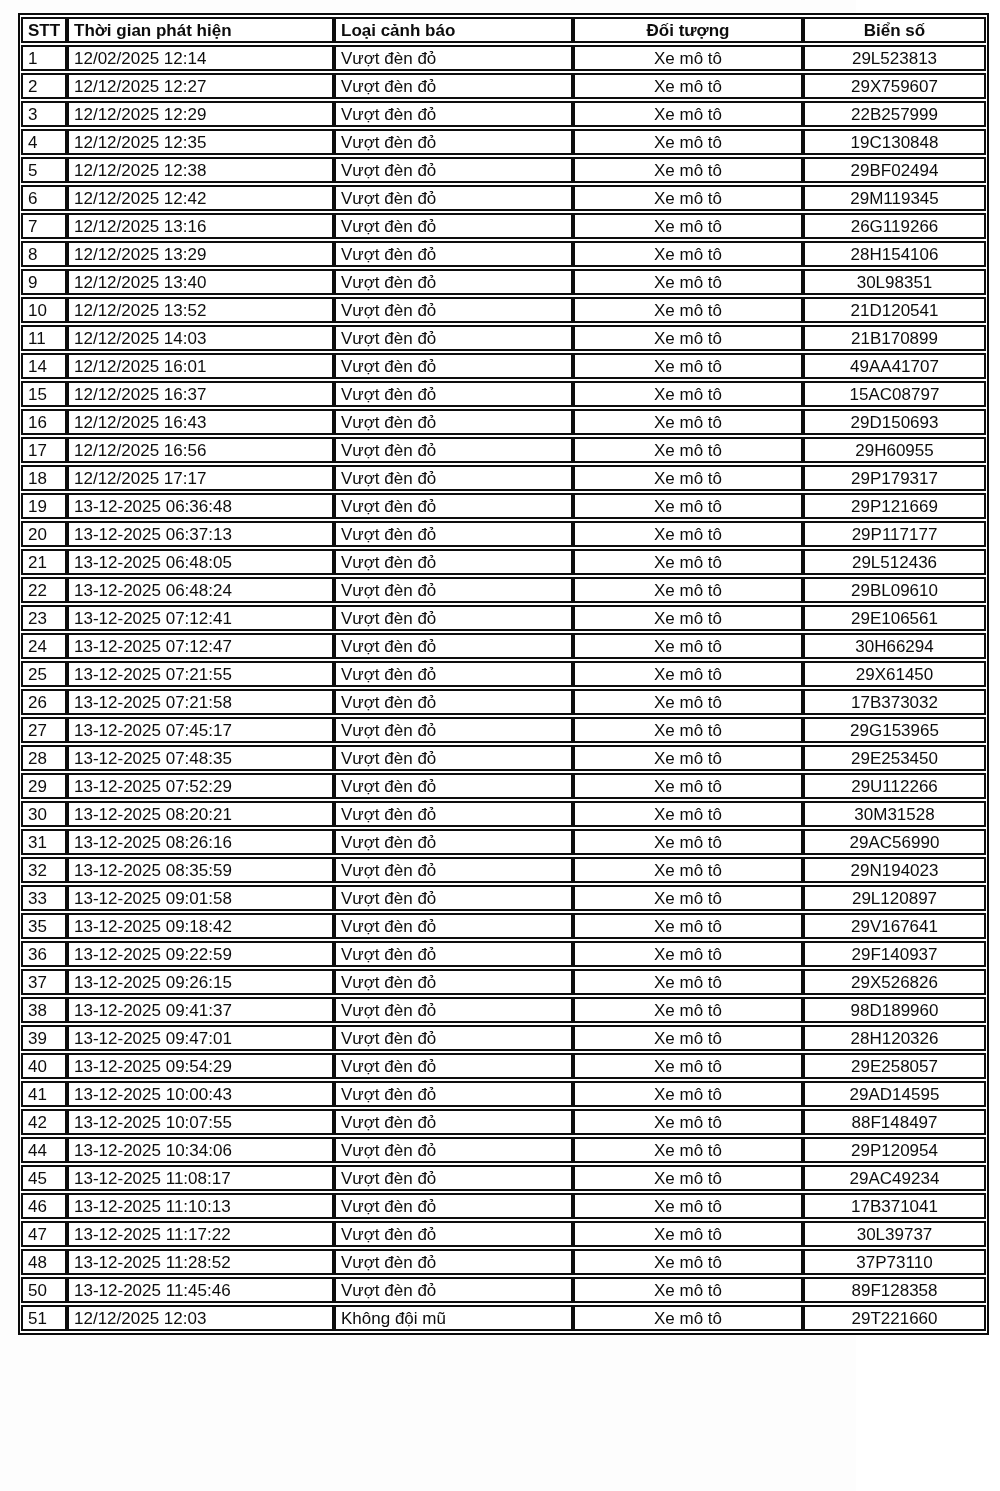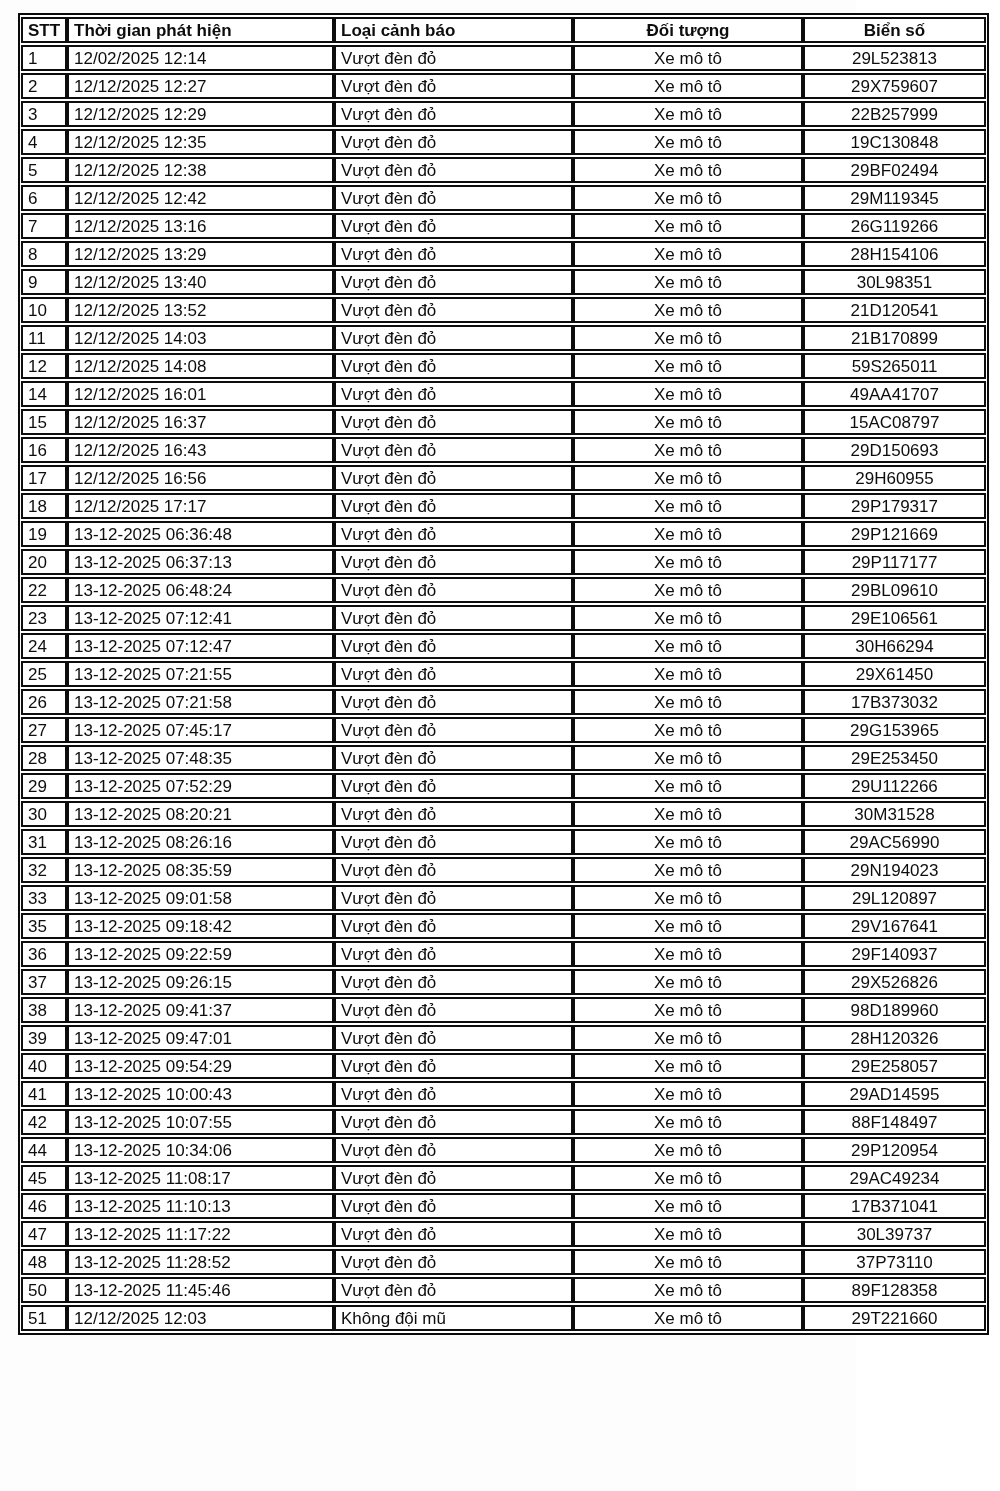--- a/index.html
+++ b/index.html
@@ -143,27 +143,20 @@
             <td class="center">21D120541</td>
           </tr>
           <tr>
             <td class="left">11</td>
             <td class="left">12/12/2025 14:03</td>
             <td class="left">Vượt đèn đỏ</td>
             <td class="center">Xe mô tô</td>
             <td class="center">21B170899</td>
           </tr>
           <tr>
-            <td class="left">12</td>
-            <td class="left">12/12/2025 14:08</td>
-            <td class="left">Vượt đèn đỏ</td>
-            <td class="center">Xe mô tô</td>
-            <td class="center">59S265011</td>
-          </tr>
-          <tr>
             <td class="left">14</td>
             <td class="left">12/12/2025 16:01</td>
             <td class="left">Vượt đèn đỏ</td>
             <td class="center">Xe mô tô</td>
             <td class="center">49AA41707</td>
           </tr>
           <tr>
             <td class="left">15</td>
             <td class="left">12/12/2025 16:37</td>
             <td class="left">Vượt đèn đỏ</td>
@@ -197,20 +190,27 @@
             <td class="left">Vượt đèn đỏ</td>
             <td class="center">Xe mô tô</td>
             <td class="center">29P121669</td>
           </tr>
           <tr>
             <td class="left">20</td>
             <td class="left">13-12-2025 06:37:13</td>
             <td class="left">Vượt đèn đỏ</td>
             <td class="center">Xe mô tô</td>
             <td class="center">29P117177</td>
+          </tr>
+          <tr>
+            <td class="left">21</td>
+            <td class="left">13-12-2025 06:48:05</td>
+            <td class="left">Vượt đèn đỏ</td>
+            <td class="center">Xe mô tô</td>
+            <td class="center">29L512436</td>
           </tr>
           <tr>
             <td class="left">22</td>
             <td class="left">13-12-2025 06:48:24</td>
             <td class="left">Vượt đèn đỏ</td>
             <td class="center">Xe mô tô</td>
             <td class="center">29BL09610</td>
           </tr>
           <tr>
             <td class="left">23</td>

